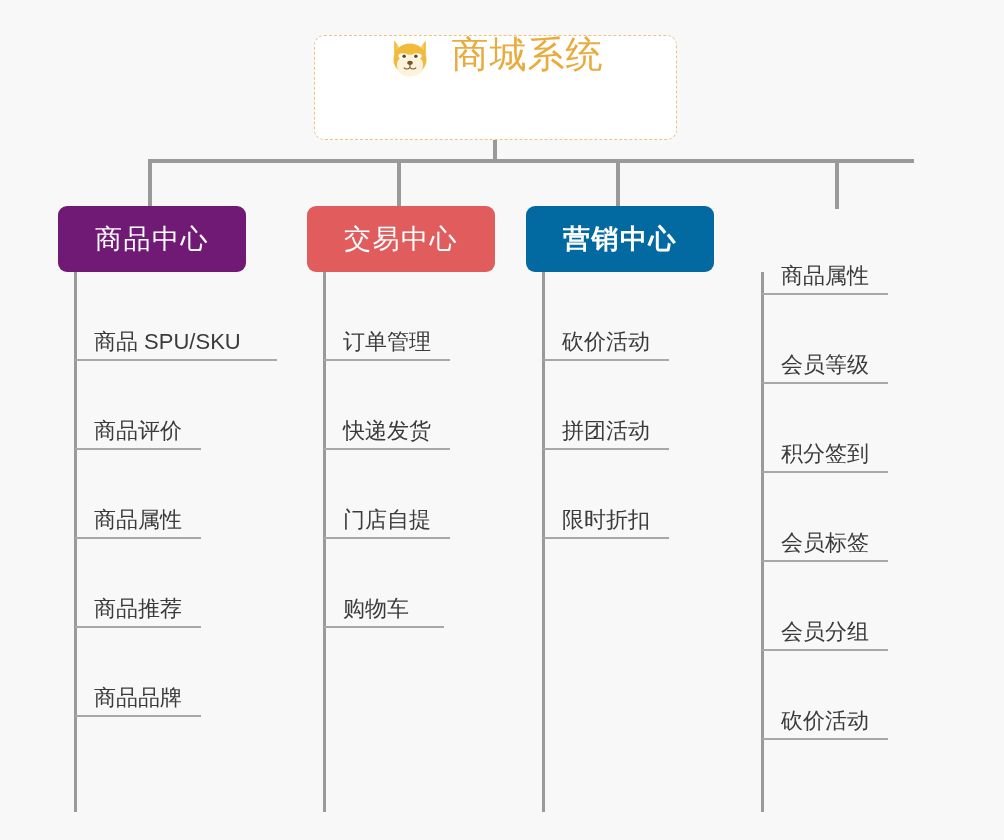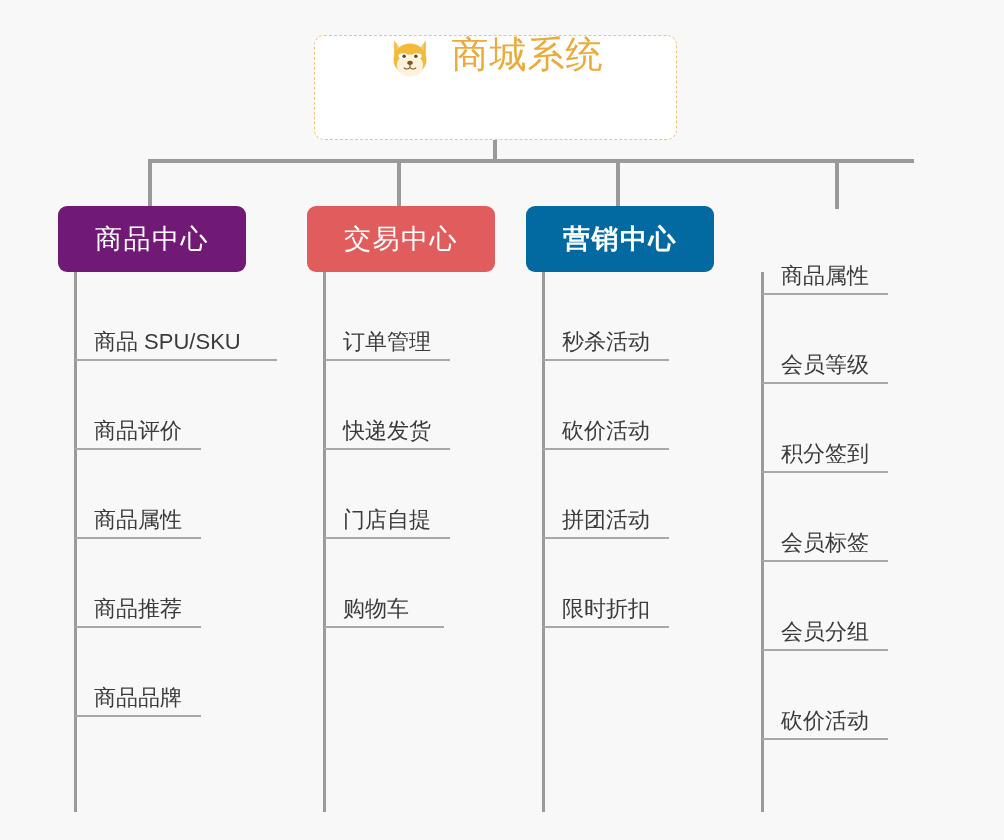--- a/index.html
+++ b/index.html
@@ -213,24 +213,20 @@
           </div>
         </div>
       </div>
       <div class="column" style="left: 526px;">
         <div class="cat-box" style="background: #0369a1; font-weight: bold;">
           <span>营销中心</span>
         </div>
         <div class="spine" style="height: 540px; background: rgb(154, 154, 154);"></div>
         <div class="leaves">
           <div class="leaf">
-            <span class="leaf-label">秒杀活动</span>
-            <div class="leaf-underline" style="width: 126px;"></div>
-          </div>
-          <div class="leaf">
             <span class="leaf-label">砍价活动</span>
             <div class="leaf-underline" style="width: 126px;"></div>
           </div>
           <div class="leaf">
             <span class="leaf-label">拼团活动</span>
             <div class="leaf-underline" style="width: 126px;"></div>
           </div>
           <div class="leaf">
             <span class="leaf-label">限时折扣</span>
             <div class="leaf-underline" style="width: 126px;"></div>

